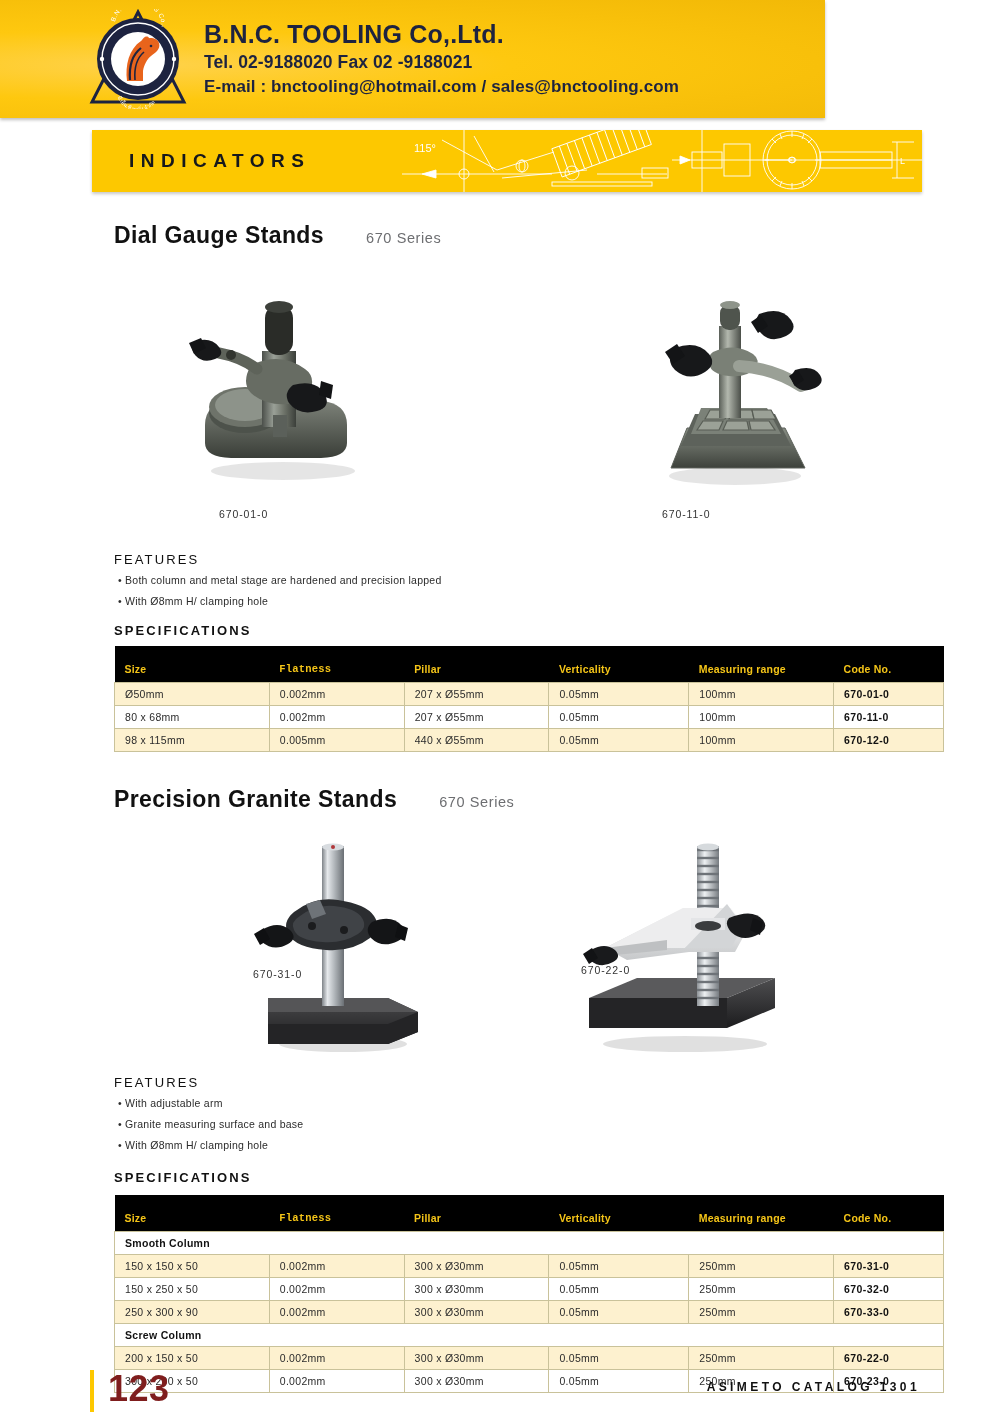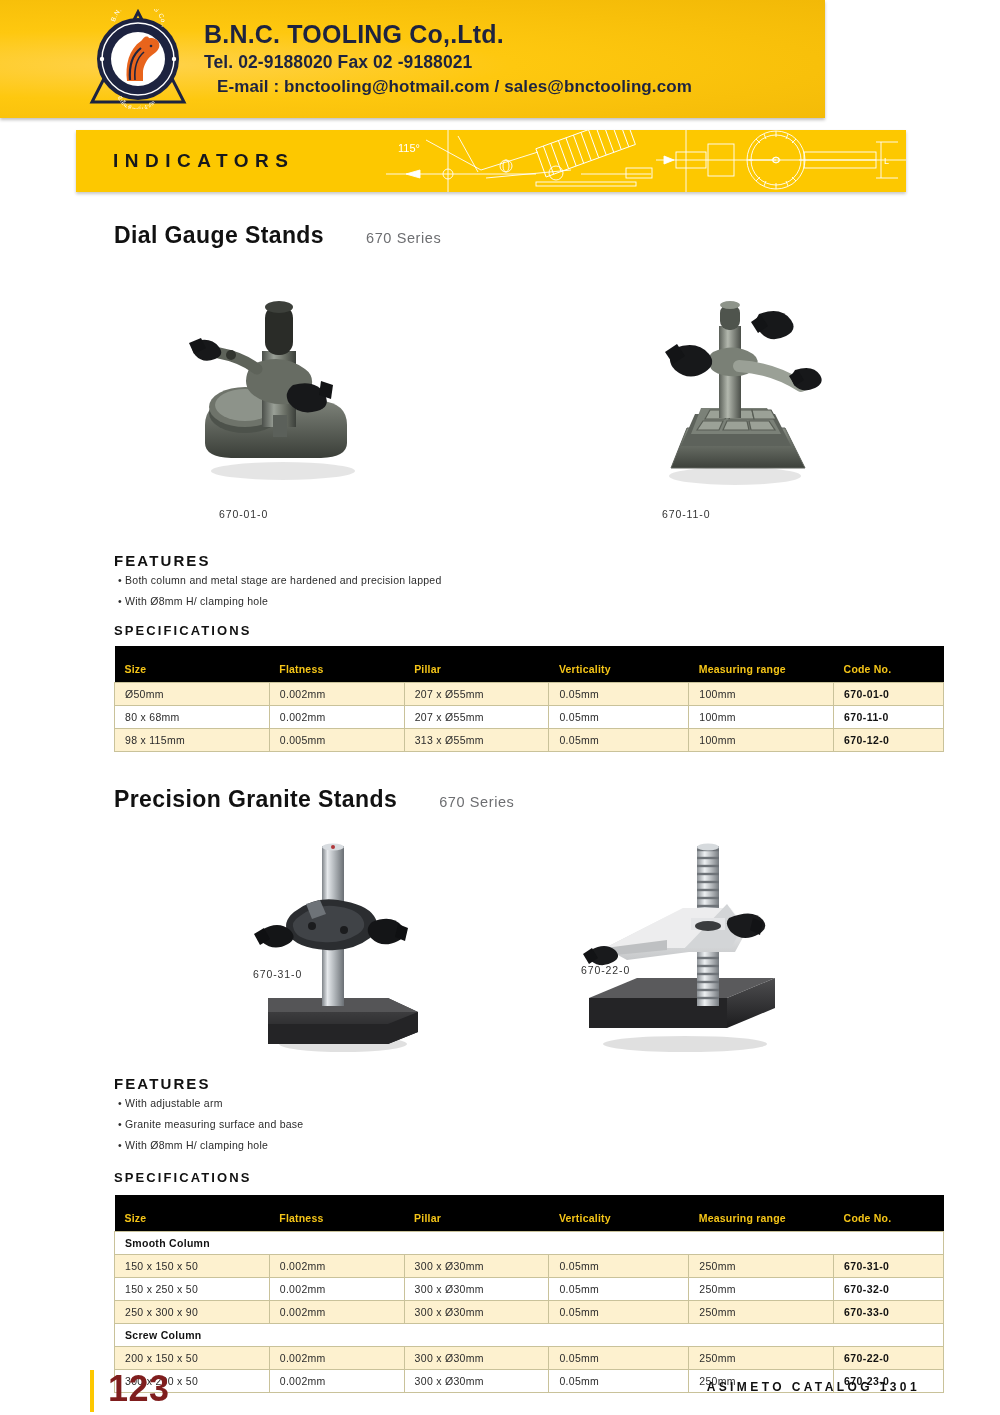--- a/index.html
+++ b/index.html
@@ -19,45 +19,45 @@
   }
   .logo-wrap { width:120px; display:flex; justify-content:center; align-items:center; margin-left:78px;}
   .logo { position:relative; width:98px; height:100px; }
   .logo svg { display:block; }
   .header-text { margin-left:6px; padding-top:2px; }
   .company-name {
     font-size:25px; font-weight:bold; color:#1d2340; letter-spacing:0.2px;
     line-height:1.15; font-family:"Liberation Sans", sans-serif;
   }
   .company-tel { font-size:17.5px; font-weight:bold; color:#1d2340; line-height:1.5; letter-spacing:0.1px;}
-  .company-email { font-size:17px; font-weight:bold; color:#1d2340; line-height:1.45; letter-spacing:0.1px;margin-left:13px;}
+  .company-email { font-size:17px; font-weight:bold; color:#1d2340; line-height:1.45; letter-spacing:0.1px;}
 
   
   .banner {
-    position:absolute; left:76px; top:130px; width:830px; height:62px;
+    position:absolute; left:92px; top:130px; width:830px; height:62px;
     background:#fdc800; overflow:hidden;
     box-shadow:0 2px 3px rgba(0,0,0,0.22);
   }
   .banner-title {
     position:absolute; left:37px; top:50%; transform:translateY(-50%);
     font-size:19px; font-weight:bold; letter-spacing:6.5px; color:#16181c;
   }
   .banner-art { position:absolute; right:0; top:0; width:520px; height:62px; }
 
   
   .content { position:absolute; left:0; top:0; width:1000px; }
 
   .sec-title-row { position:absolute; display:flex; align-items:baseline; }
   .sec-title { font-size:23px; font-weight:bold; color:#111; letter-spacing:0.4px; }
   .sec-series { font-size:14.5px; color:#6d6e71; letter-spacing:0.6px; margin-left:42px; }
 
   .caption { position:absolute; font-size:10.5px; color:#333; letter-spacing:0.9px; white-space:nowrap;}
 
   .feat-head {
-    position:absolute; font-size:15px; font-weight:bold; letter-spacing:2.1px; color:#111;
+    position:absolute; font-size:13px; font-weight:normal; letter-spacing:2.1px; color:#111;
   }
   .feat-list { position:absolute; }
   .feat-item { font-size:10.5px; color:#2b2b2b; line-height:21px; letter-spacing:0.25px; }
 
   .spec-head {
     position:absolute; font-size:13px; font-weight:bold; letter-spacing:2.1px; color:#111;
   }
 
   
   table.spec { position:absolute; border-collapse:collapse; width:830px; font-size:10.5px; }
@@ -70,21 +70,21 @@
     border:1px solid #c9c29a; padding:4px 0 5px 10px;
     height:23px; color:#2b2b2b; letter-spacing:0.3px;
   }
   table.spec tr.odd td { background:#fdf1cf; }
   table.spec tr.even td { background:#ffffff; }
   table.spec tr.group td {
     background:#ffffff; font-weight:bold; color:#111; border-left:1px solid #c9c29a;
     border-right:1px solid #c9c29a;
   }
   table.spec td.code { font-weight:bold; color:#111; letter-spacing:0.4px; }
-  .c1 { width:155px; } .c2 { width:135px; } .c3 { width:145px; }
+  .c1 { width:155px; } .c2 { width:135px;font-family:Liberation Mono, monospace; } .c3 { width:145px; }
   .c4 { width:140px; } .c5 { width:145px; } .c6 { width:110px;margin-top:38px; }
 
   
   .footer { position:absolute; left:90px; top:1368px; width:830px; height:46px; }
   .footer-bar { position:absolute; left:0; top:2px; width:4px; height:42px; background:#fdc800; }
   .page-no { position:absolute; left:18px; top:0px; font-size:36px; font-weight:bold; color:#7f1d1d; letter-spacing:0.5px;}
   .cat-name {
     position:absolute; right:0; top:12px; font-size:12px; font-weight:bold;
     letter-spacing:3.4px; color:#111;
   }
@@ -308,21 +308,21 @@
         <td>80 x 68mm</td>
         <td>0.002mm</td>
         <td>207 x Ø55mm</td>
         <td>0.05mm</td>
         <td>100mm</td>
         <td class="code">670-11-0</td>
       </tr>
       <tr class="odd">
         <td>98 x 115mm</td>
         <td>0.005mm</td>
-        <td>313 x Ø55mm</td>
+        <td>440 x Ø55mm</td>
         <td>0.05mm</td>
         <td>100mm</td>
         <td class="code">670-12-0</td>
       </tr>
     </tbody>
   </table>
 
   <div class="sec-title-row" style="left:114px; top:786px;">
     <span class="sec-title">Precision Granite Stands</span>
     <span class="sec-series">670 Series</span>

